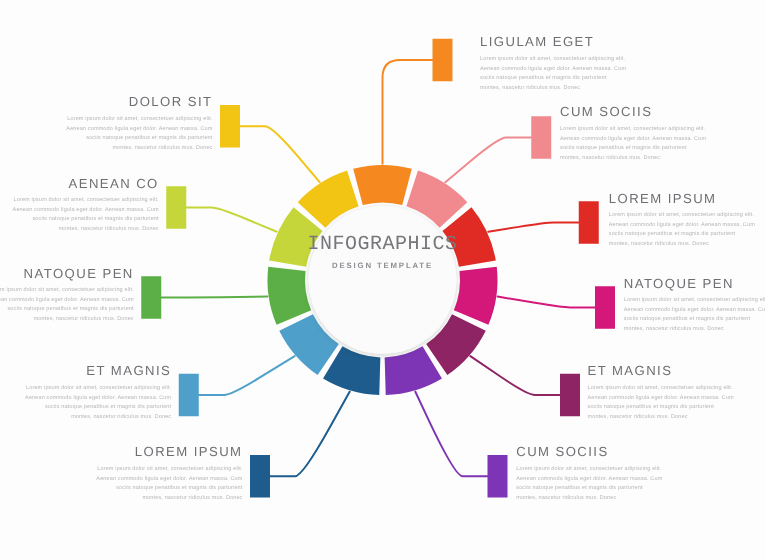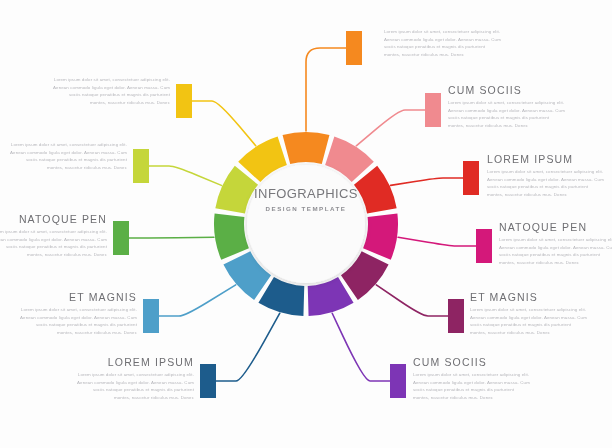--- a/index.html
+++ b/index.html
@@ -55,22 +55,22 @@
   }
   .center-num {
     font-family: "Liberation Sans", sans-serif;
     font-size: 23px;
     font-weight: 300;
     color: #77777b;
     letter-spacing: 1px;
     line-height: 1;
   }
   .center-main {
-    font-family: Liberation Sans, sans-serif;
-    font-size: 13px;
+    font-family: Liberation Mono, monospace;
+    font-size: 16px;
     font-weight: 300;
     color: #77777b;
     letter-spacing: 0.4px;
     line-height: 1.1;
     margin-top: 1px;
   }
   .center-sub {
     font-family: "Liberation Sans", sans-serif;
     font-size: 6.2px;
     font-weight: 700;
@@ -145,20 +145,21 @@
       </g>
   </svg>
 
   <div class="center-text">
     <div class="center-main">INFOGRAPHICS</div>
     <div class="center-sub">DESIGN TEMPLATE</div>
   </div>
 
   <div id="callouts">
       <div class="callout right" style="left: 384px; top: 28px;">
+        <div class="title">LIGULAM EGET</div>
         <div class="body">Lorem ipsum dolor sit amet, consectetuer adipiscing elit. Aenean commodo ligula eget dolor. Aenean massa. Cum sociis natoque penatibus et magnis dis parturient montes, nascetur ridiculus mus. Donec</div>
       </div>
       <div class="callout right" style="left: 448px; top: 84px;">
         <div class="title">CUM SOCIIS</div>
         <div class="body">Lorem ipsum dolor sit amet, consectetuer adipiscing elit. Aenean commodo ligula eget dolor. Aenean massa. Cum sociis natoque penatibus et magnis dis parturient montes, nascetur ridiculus mus. Donec</div>
       </div>
       <div class="callout right" style="left: 487px; top: 153px;">
         <div class="title">LOREM IPSUM</div>
         <div class="body">Lorem ipsum dolor sit amet, consectetuer adipiscing elit. Aenean commodo ligula eget dolor. Aenean massa. Cum sociis natoque penatibus et magnis dis parturient montes, nascetur ridiculus mus. Donec</div>
       </div>
@@ -180,20 +181,22 @@
       </div>
       <div class="callout left" style="left: 19px; top: 291px;">
         <div class="title">ET MAGNIS</div>
         <div class="body">Lorem ipsum dolor sit amet, consectetuer adipiscing elit. Aenean commodo ligula eget dolor. Aenean massa. Cum sociis natoque penatibus et magnis dis parturient montes, nascetur ridiculus mus. Donec</div>
       </div>
       <div class="callout left" style="left: -11px; top: 213px;">
         <div class="title">NATOQUE PEN</div>
         <div class="body">Lorem ipsum dolor sit amet, consectetuer adipiscing elit. Aenean commodo ligula eget dolor. Aenean massa. Cum sociis natoque penatibus et magnis dis parturient montes, nascetur ridiculus mus. Donec</div>
       </div>
       <div class="callout left" style="left: 9px; top: 141px;">
+        <div class="title">AENEAN CO</div>
         <div class="body">Lorem ipsum dolor sit amet, consectetuer adipiscing elit. Aenean commodo ligula eget dolor. Aenean massa. Cum sociis natoque penatibus et magnis dis parturient montes, nascetur ridiculus mus. Donec</div>
       </div>
       <div class="callout left" style="left: 52px; top: 76px;">
+        <div class="title">DOLOR SIT</div>
         <div class="body">Lorem ipsum dolor sit amet, consectetuer adipiscing elit. Aenean commodo ligula eget dolor. Aenean massa. Cum sociis natoque penatibus et magnis dis parturient montes, nascetur ridiculus mus. Donec</div>
       </div>
     </div>
 
 </div>
 
 </body></html>

